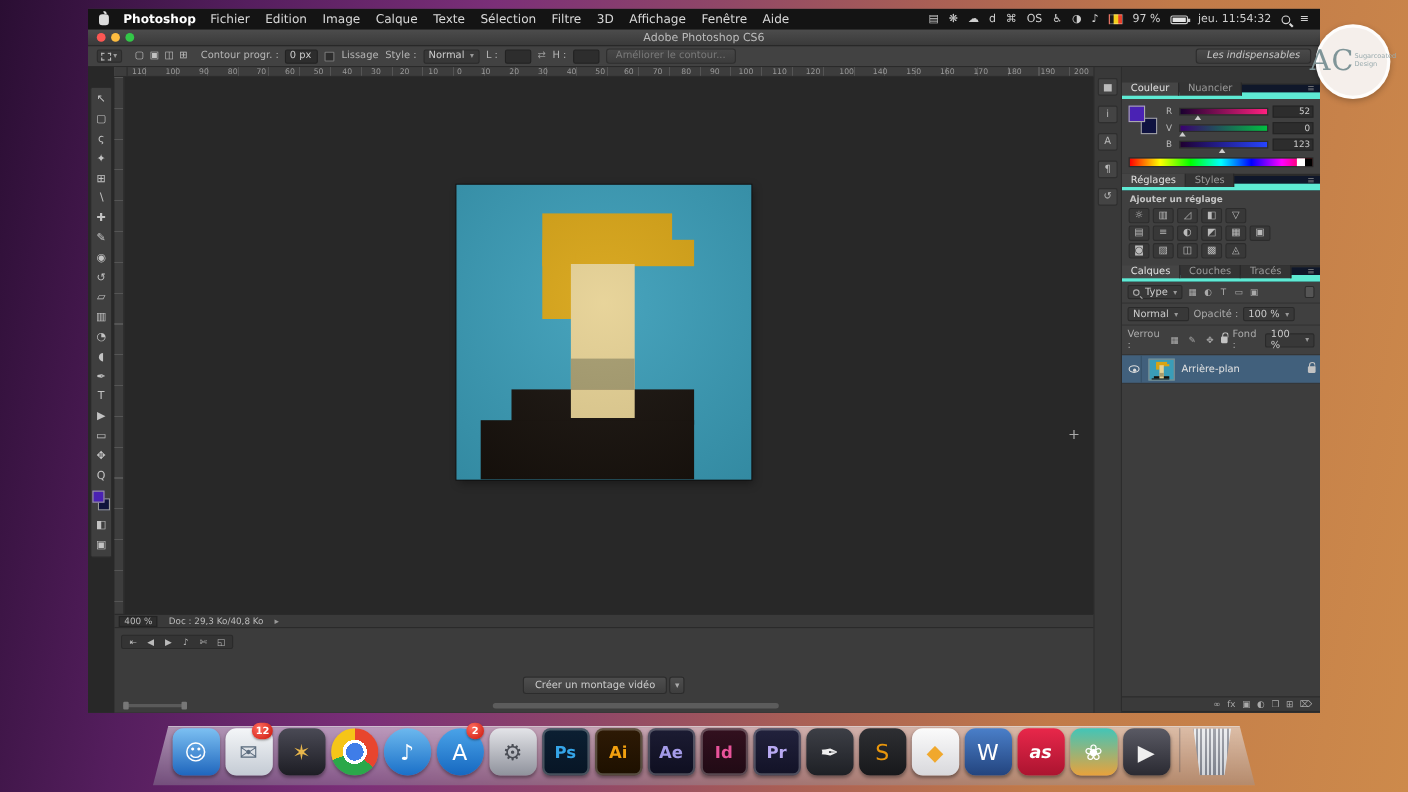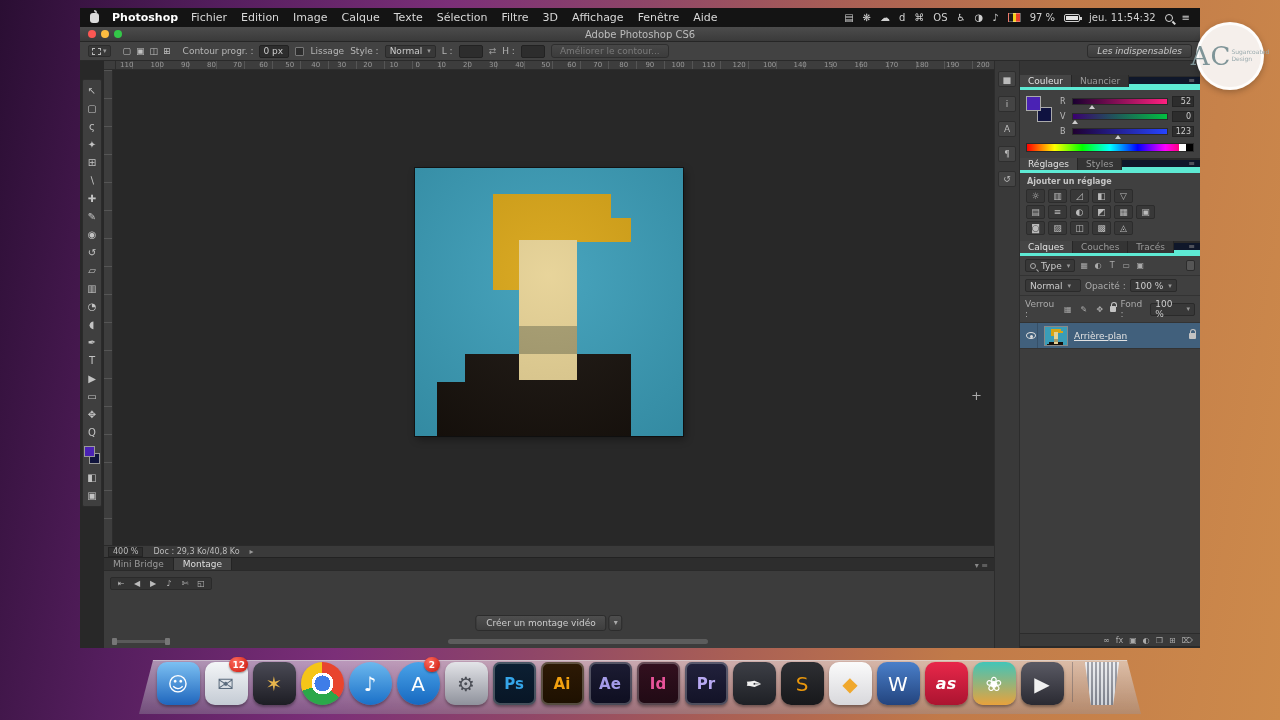--- a/index.html
+++ b/index.html
@@ -115,21 +115,21 @@
   .fg-sw { position:absolute; left:0; top:0; width:15px; height:15px; background:#4a22b4; border:1px solid #aaa; z-index:2; }
   .bg-sw { position:absolute; right:0; bottom:0; width:15px; height:15px; background:#0f1240; border:1px solid #aaa; }
   .channels { flex:1; display:flex; flex-direction:column; gap:4px; }
   .ch-row { display:flex; align-items:center; gap:4px; }
   .ch-label { width:8px; color:#bbb; font-size:8px; }
   .ch-track { flex:1; height:7px; border:1px solid #2a2a2a; position:relative; }
   .track-R { background:linear-gradient(90deg,#1a0030,#ff2080); }
   .track-V { background:linear-gradient(90deg,#3a0070,#00c040); }
   .track-B { background:linear-gradient(90deg,#200030,#2644ff); }
   .ch-marker { position:absolute; bottom:-5px; width:0; height:0; border-left:3px solid transparent; border-right:3px solid transparent; border-bottom:4px solid #ccc; transform:translateX(-3px); }
-  .ch-val { width:22px; height:11px; background:#2d2d2d; border:1px solid #242424; color:#ccc; font-size:8px; display:flex; align-items:center; justify-content:flex-end; padding:0 2px; }
+  .ch-val { width:37px; height:11px; background:#2d2d2d; border:1px solid #242424; color:#ccc; font-size:8px; display:flex; align-items:center; justify-content:flex-end; padding:0 2px; }
   .spectrum { height:9px; margin:2px 6px 6px 6px; background:linear-gradient(90deg,#f00,#ff0,#0f0,#0ff,#00f,#f0f,#f00); border:1px solid #2a2a2a; position:relative; }
   .spectrum .bw { position:absolute; right:0; top:0; bottom:0; width:14px; background:linear-gradient(90deg,#fff 0 50%,#000 50%); }
 
   .adj-header { font-size:8px; font-weight:bold; color:#c5c5c5; padding:4px 7px 2px 7px; }
   .adj-grid { padding:1px 6px 6px 6px; display:flex; flex-direction:column; gap:2px; }
   .adj-row { display:flex; gap:3px; }
   .adj-ic { width:19px; height:14px; background:#383838; border:1px solid #2c2c2c; border-radius:2px; color:#bbb; font-size:9px; display:flex; align-items:center; justify-content:center; }
 
   .layers-sec { flex:1; display:flex; flex-direction:column; }
   .filter-row { display:flex; align-items:center; gap:3px; padding:3px 5px; border-bottom:1px solid #333; }
@@ -144,21 +144,21 @@
   .lock-ics { display:flex; gap:4px; align-items:center; }
   .lockshape { width:7px; height:6px; background:#c3c3c3; border-radius:1px; position:relative; display:inline-block; }
   .lockshape::before { content:''; position:absolute; top:-4px; left:1px; width:4px; height:4px; border:1px solid #c3c3c3; border-bottom:none; border-radius:3px 3px 0 0; }
   .layer-list { flex:1; background:#3d3d3d; }
   .layer-row { height:26px; background:#41607c; display:flex; align-items:center; gap:6px; padding:0 4px; border-bottom:1px solid #333; }
   .eye-cell { width:14px; border-right:1px solid #365068; height:100%; display:flex; align-items:center; justify-content:center; }
   .eye { width:10px; height:7px; border:1px solid #ddd; border-radius:50%; position:relative; }
   .eye::after { content:''; position:absolute; left:3px; top:1.5px; width:3px; height:3px; background:#ddd; border-radius:50%; }
   .layer-thumb { width:24px; height:20px; border:1px solid #888; position:relative; overflow:hidden; flex:none; }
   .layer-thumb .px { position:absolute; }
-  .layer-name { color:#e2e2e2; font-size:9px; flex:1;text-decoration:underline; }
+  .layer-name { color:#e2e2e2; font-size:9px; flex:1; }
   .panel-footer { height:13px; border-top:1px solid #2c2c2c; background:#3a3a3a; display:flex; align-items:center; justify-content:flex-end; gap:6px; padding:0 7px; }
   .foot-ic { font-size:8px; color:#aaa; }
 
   
   .dock { position:absolute; left:50%; transform:translateX(-50%); bottom:8px; height:60px; display:flex; align-items:flex-end; padding:0 16px; }
   .dock-shelf { position:absolute; left:0; right:0; bottom:-2px; height:54px;
     background:linear-gradient(180deg,rgba(238,238,243,.55),rgba(150,150,162,.38));
     border-top:1px solid rgba(255,255,255,.6);
     clip-path:polygon(14px 0,calc(100% - 14px) 0,100% 100%,0 100%); }
   .dock-items { position:relative; display:flex; align-items:flex-end; gap:2px; }
@@ -351,25 +351,20 @@
             <div class="px" style="left: 104px; top: 186px; width: 58px; height: 26px; background: rgb(230, 209, 147); position: absolute;"></div>
             <div class="px" style="left: 104px; top: 158px; width: 58px; height: 28px; background: rgb(166, 156, 110); position: absolute;"></div>
           </div>
         <div class="crosshair">+</div>
       </div>
       <div class="statusbar">
         <span class="zoom-val">400 %</span>
         <span class="doc-info">Doc : 29,3 Ko/40,8 Ko</span>
         <span class="status-arrow">▸</span>
       </div>
-      <div class="tl-tabs">
-        <span class="tl-tab">Mini Bridge</span>
-        <span class="tl-tab active">Montage</span>
-        <span class="panel-menu-r">▾ ≡</span>
-      </div>
       <div class="timeline">
         <div class="tl-controls">
             <span class="tl-btn">⇤</span>
             <span class="tl-btn">◀</span>
             <span class="tl-btn">▶</span>
             <span class="tl-btn">♪</span>
             <span class="tl-btn">✄</span>
             <span class="tl-btn">◱</span>
           </div>
         <div class="tl-create">

